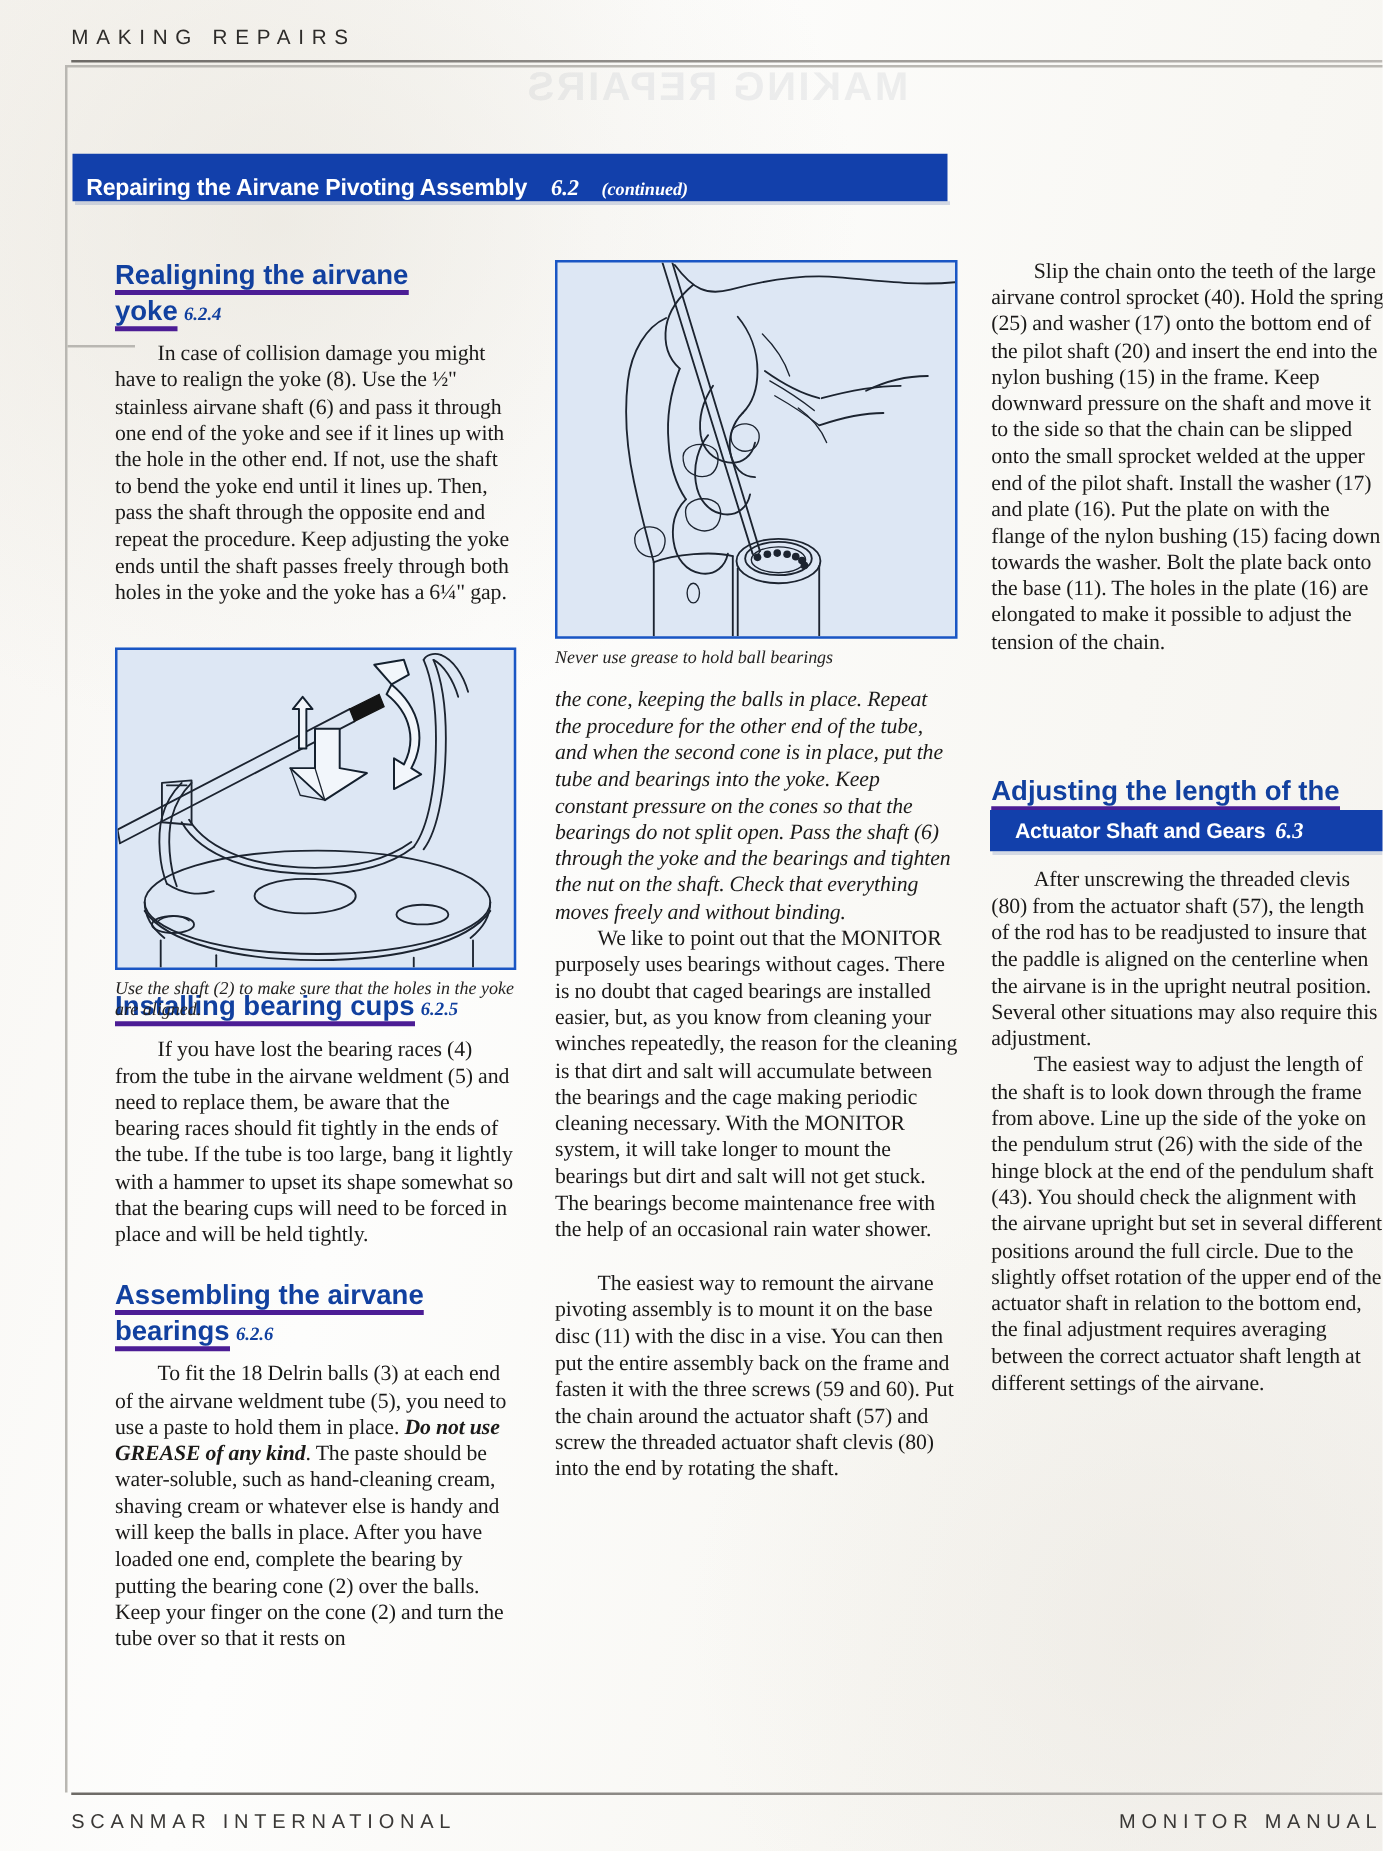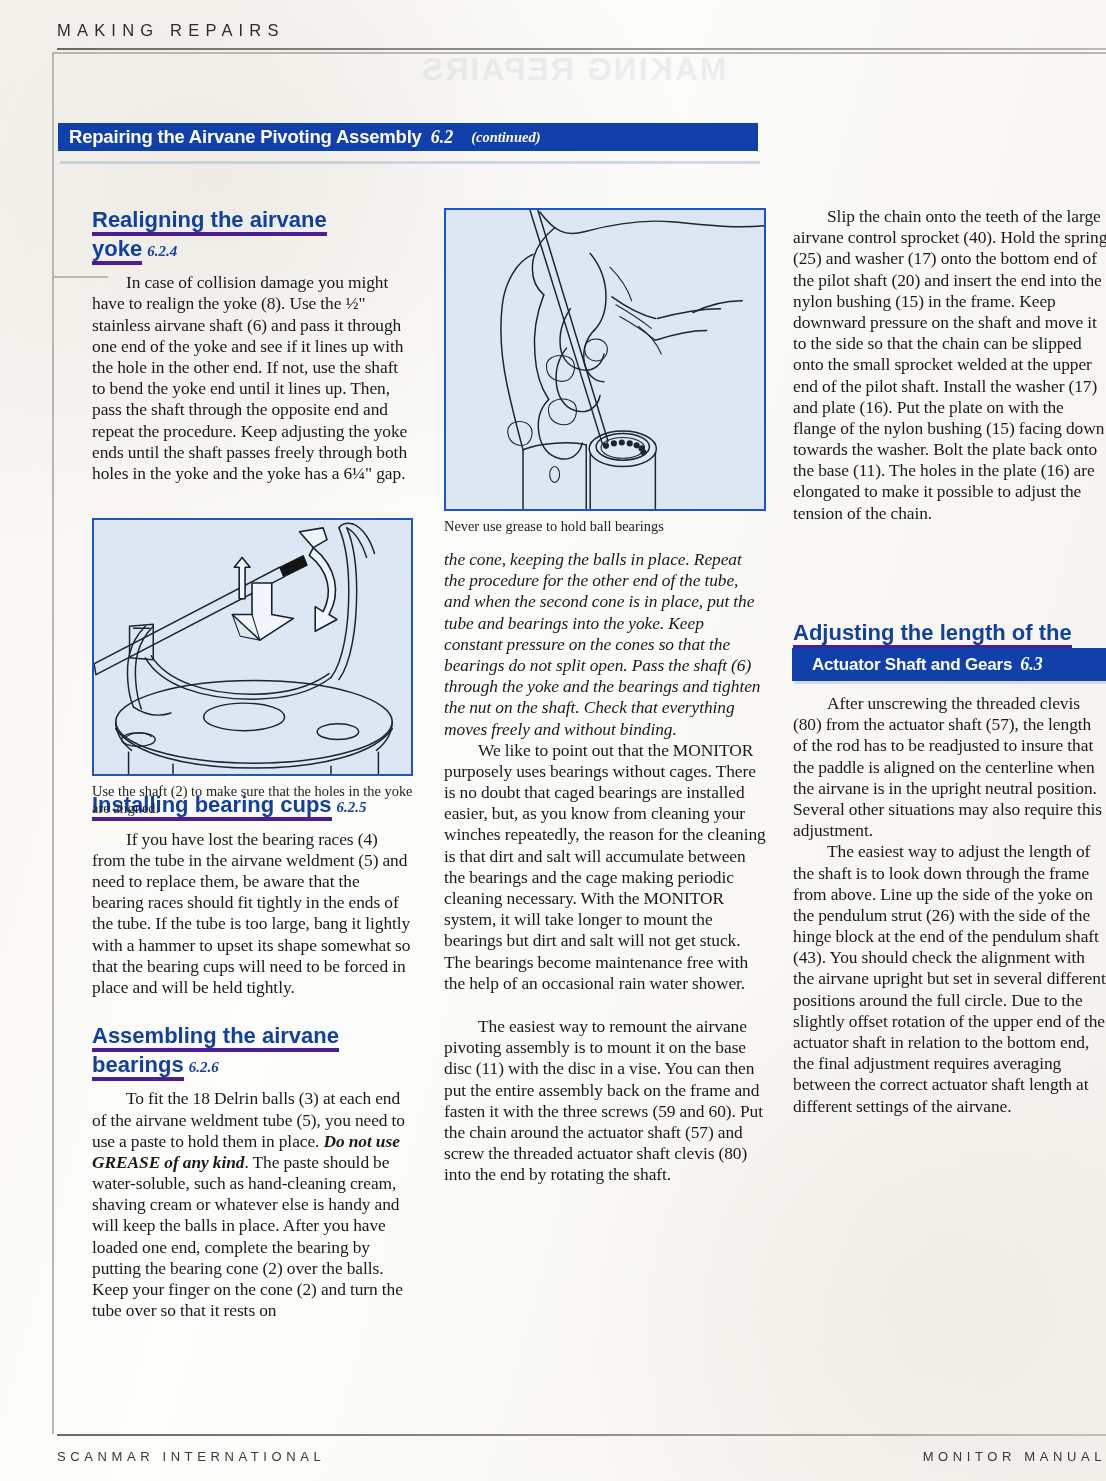--- a/index.html
+++ b/index.html
@@ -87,36 +87,37 @@
     position: absolute;
     background: #1240ab;
     color: #ffffff;
     display: flex;
     align-items: center;
   }
   .banner-main {
     left: 58px;
     top: 123px;
     width: 700px;
-    height: 28px;
+    height: 38px;
     padding-left: 11px;
     box-sizing: border-box;
+    align-items: flex-end;
   }
   .banner-title {
     font-family: "Liberation Sans", sans-serif;
     font-weight: 700;
     font-size: 18.5px;
     letter-spacing: -0.2px;
   }
   .banner-num {
     font-family: "Liberation Serif", serif;
     font-style: italic;
     font-weight: 700;
     font-size: 18px;
-    margin-left: 9px;
+    margin-left: 19px;
   }
   .banner-cont {
     font-family: "Liberation Serif", serif;
     font-style: italic;
     font-weight: 700;
     font-size: 14.5px;
     margin-left: 18px;
   }
   .banner-shadow {
     position: absolute;
@@ -205,41 +206,42 @@
     background: #dde7f4;
     box-sizing: border-box;
     overflow: hidden;
   }
   .fig-1 { left: 444px; top: 208px; width: 322px; height: 303px; }
   .fig-2 { left: 92px;  top: 518px; width: 321px; height: 258px; }
 
   .figcap {
     position: absolute;
     font-family: "Liberation Serif", serif;
+    font-style: italic;
     font-size: 14.4px;
     line-height: 1.20;
     color: #242322;
   }
   .cap-1 { left: 444px; top: 518px; width: 322px; }
   .cap-2 { left: 92px;  top: 783px; width: 321px; }
 
   
   .foot-rule {
     position: absolute;
     left: 57px;
     top: 1434px;
     width: 1049px;
     height: 2px;
     background: linear-gradient(90deg, #6d6a66, #9a9793 60%, #c2bfbb);
   }
   .foot-left, .foot-right {
     position: absolute;
     top: 1449px;
     font-family: "Liberation Sans", sans-serif;
-    font-size: 13px;
+    font-size: 16px;
     letter-spacing: 4.6px;
     color: #3a3836;
   }
   .foot-left  { left: 57px; }
   .foot-right { right: 0px; }
 
   
   .draw { display: block; width: 100%; height: 100%; }
   .ln { fill: none; stroke: #1c2430; stroke-width: 1.5; stroke-linecap: round; stroke-linejoin: round; }
   .ln-t { fill: none; stroke: #1c2430; stroke-width: 1.1; stroke-linecap: round; stroke-linejoin: round; }

